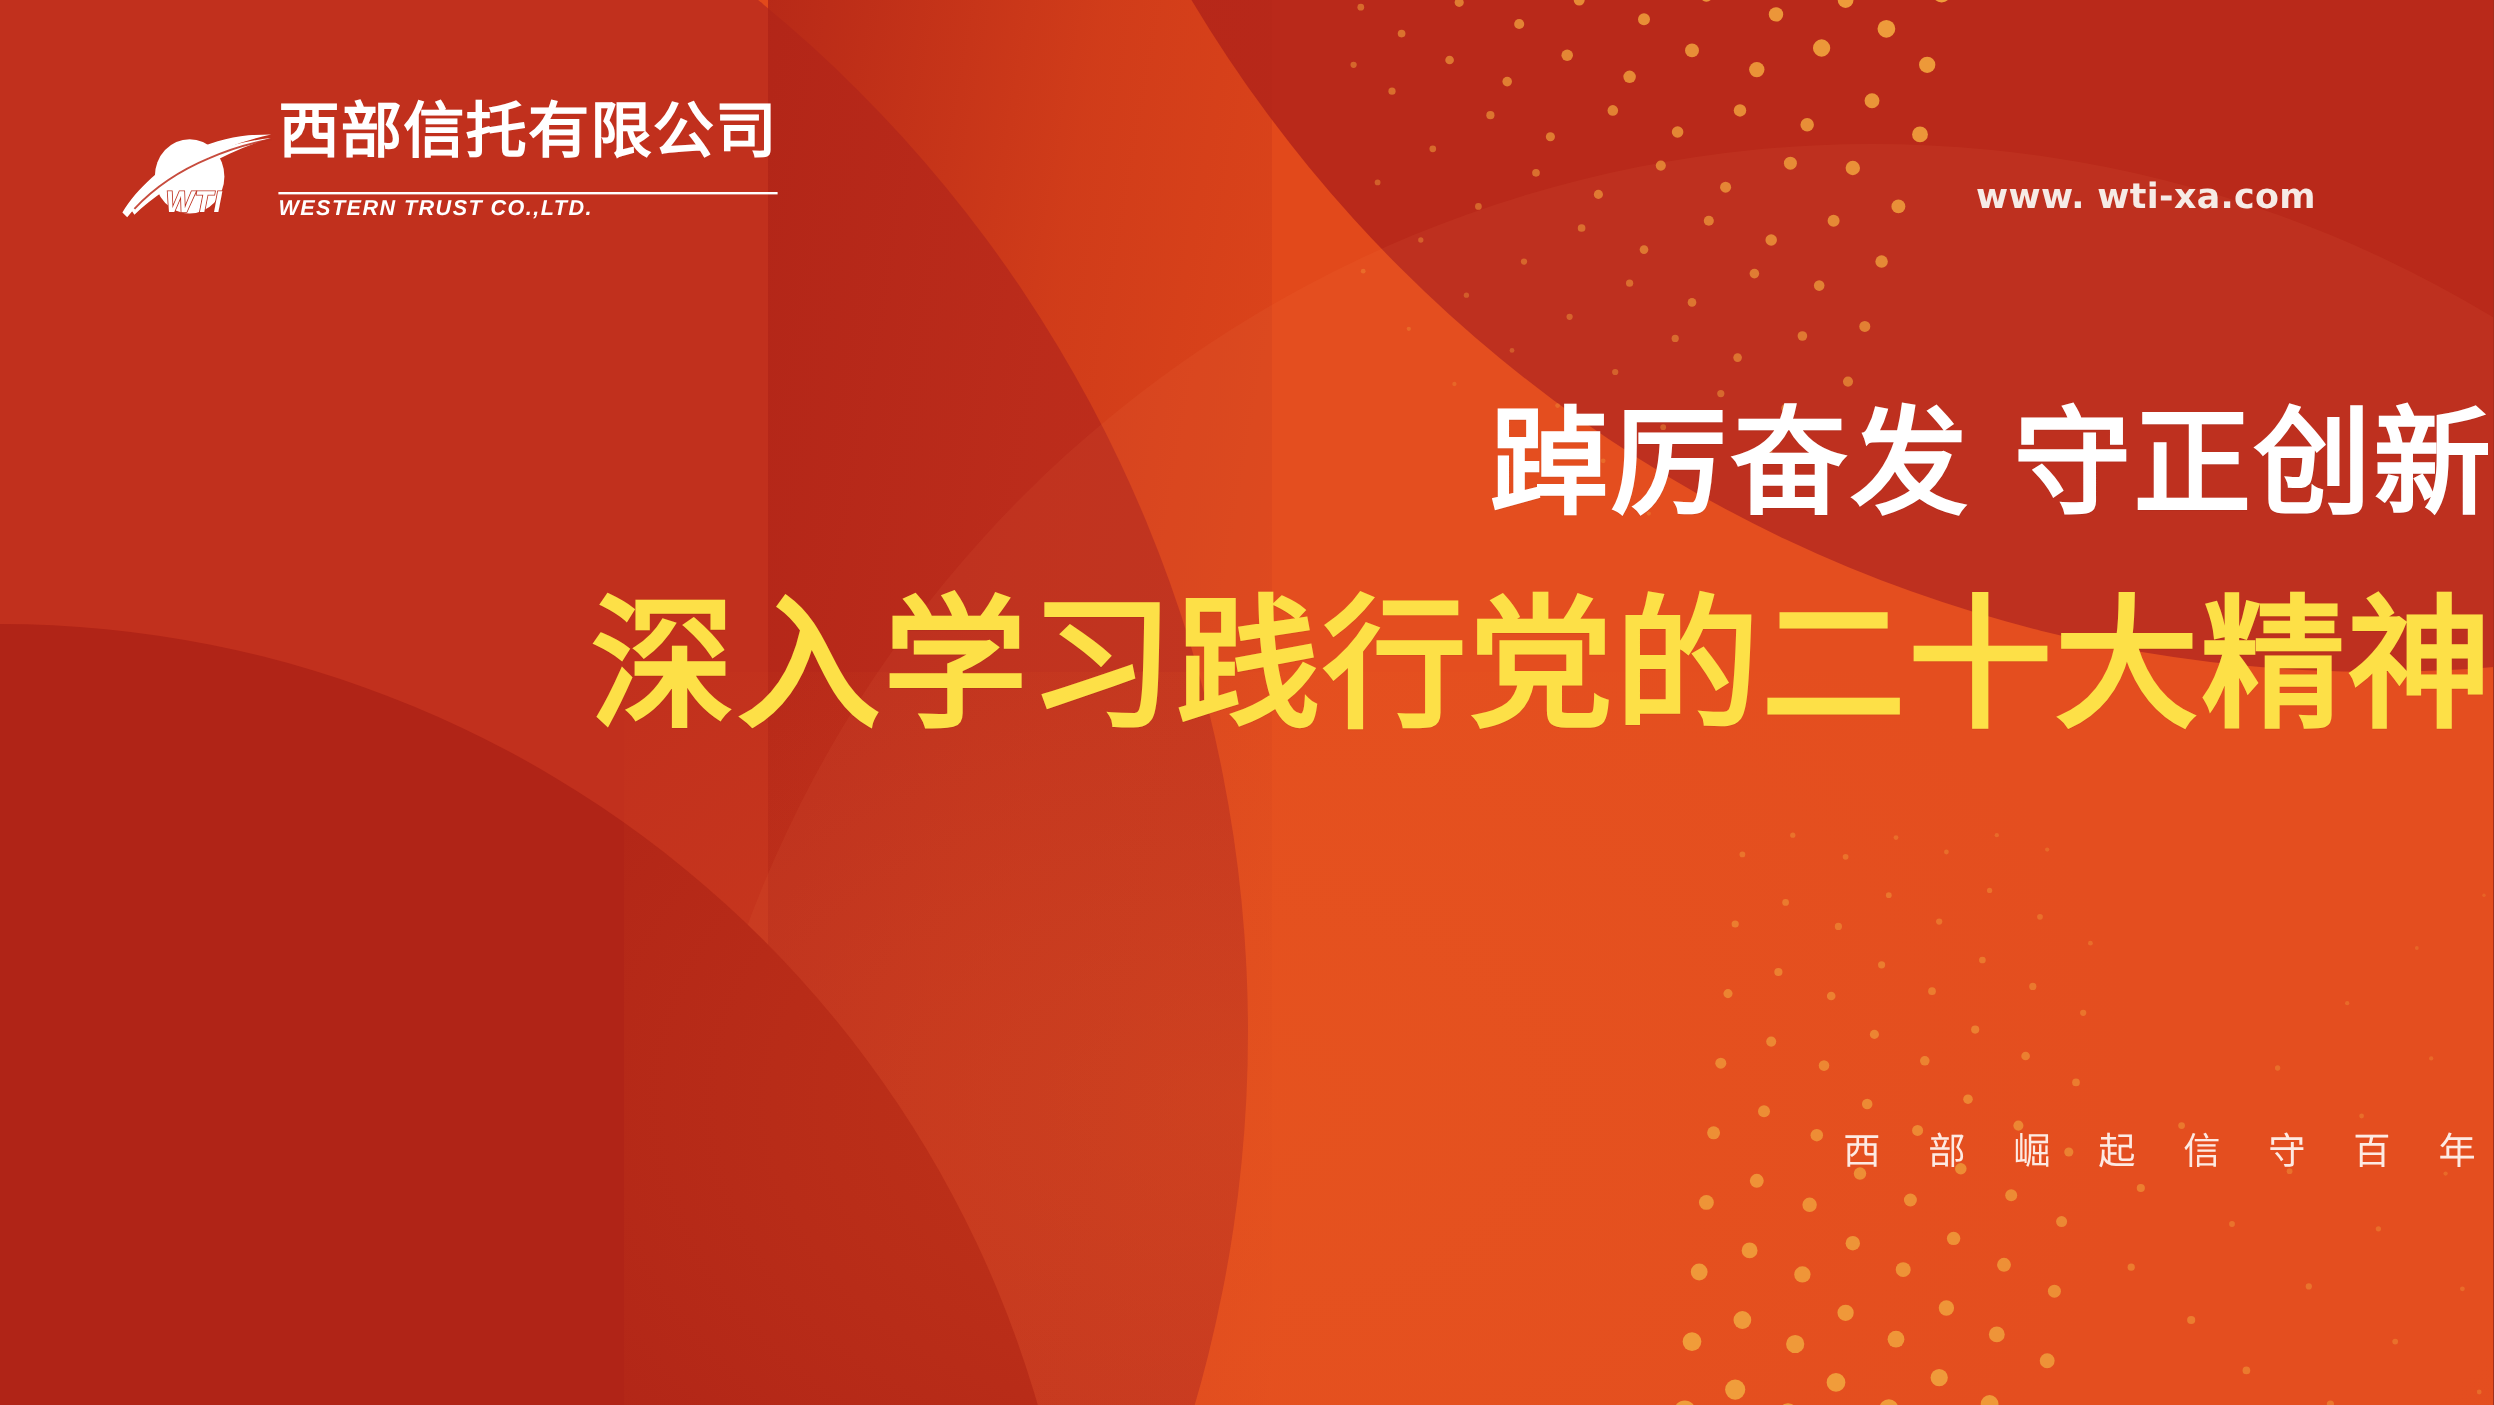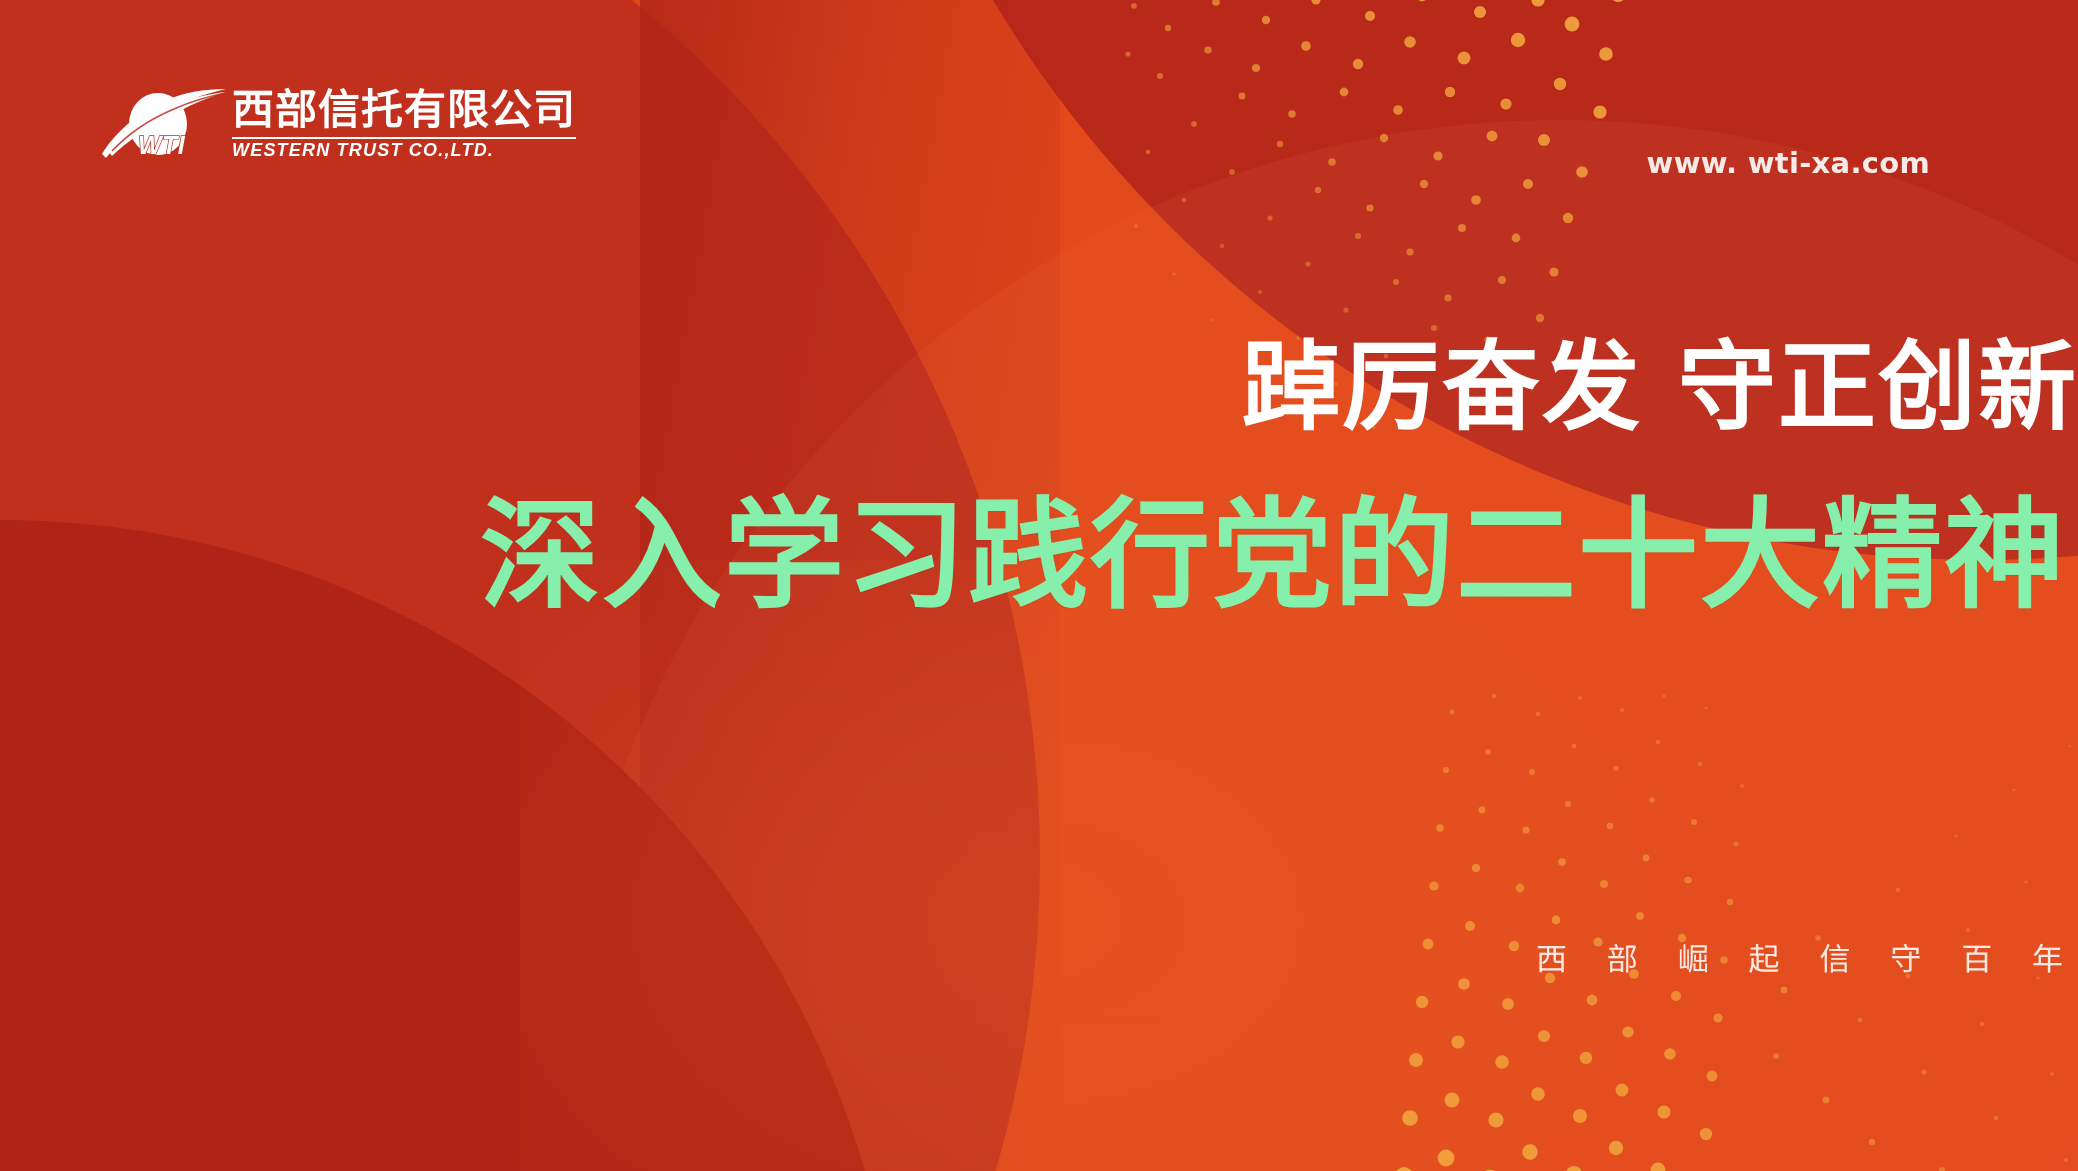--- a/index.html
+++ b/index.html
@@ -125,28 +125,28 @@
     height: 72px;
     flex: 0 0 auto;
   }
   .logo-mark svg { display: block; }
   .logo-text {
     position: relative;
     margin-left: 4px;
     padding-bottom: 1px;
   }
   .logo-cn {
-    font-family: Liberation Sans, sans-serif;
-    font-size: 42px;
+    font-family: Liberation Mono, monospace;
+    font-size: 51px;
     font-weight: 700;
     color: #ffffff;
     letter-spacing: 1px;
     line-height: 1.04;
     white-space: nowrap;
-    padding-bottom: 4px;
+    padding-bottom: 18px;
   }
   .logo-rule {
     height: 2px;
     background: #ffffff;
     margin: 1px 0 2px 0;
     width: 100%;
   }
   .logo-en {
     font-family: "Liberation Sans", "DejaVu Sans", sans-serif;
     font-size: 18px;
@@ -187,24 +187,24 @@
     letter-spacing: 2px;
     line-height: 1.18;
     margin: 0 0 0 52px;
     white-space: nowrap;
     text-shadow: 0 1px 0 rgba(0,0,0,0.05);
   }
   .title-line2 {
     font-family: "DejaVu Sans", "Liberation Sans", sans-serif;
     font-size: 120px;
     font-weight: 700;
-    color: #86efac;
+    color: #fde047;
     letter-spacing: 2px;
     line-height: 1.2;
-    margin: 38px 12px 0 30px;
+    margin: 38px 0 0 30px;
     white-space: nowrap;
     text-shadow: 0 1px 0 rgba(0,0,0,0.05);
   }
 
   
   .tagline {
     position: absolute;
     left: 0;
     right: 0;
     top: 934px;

